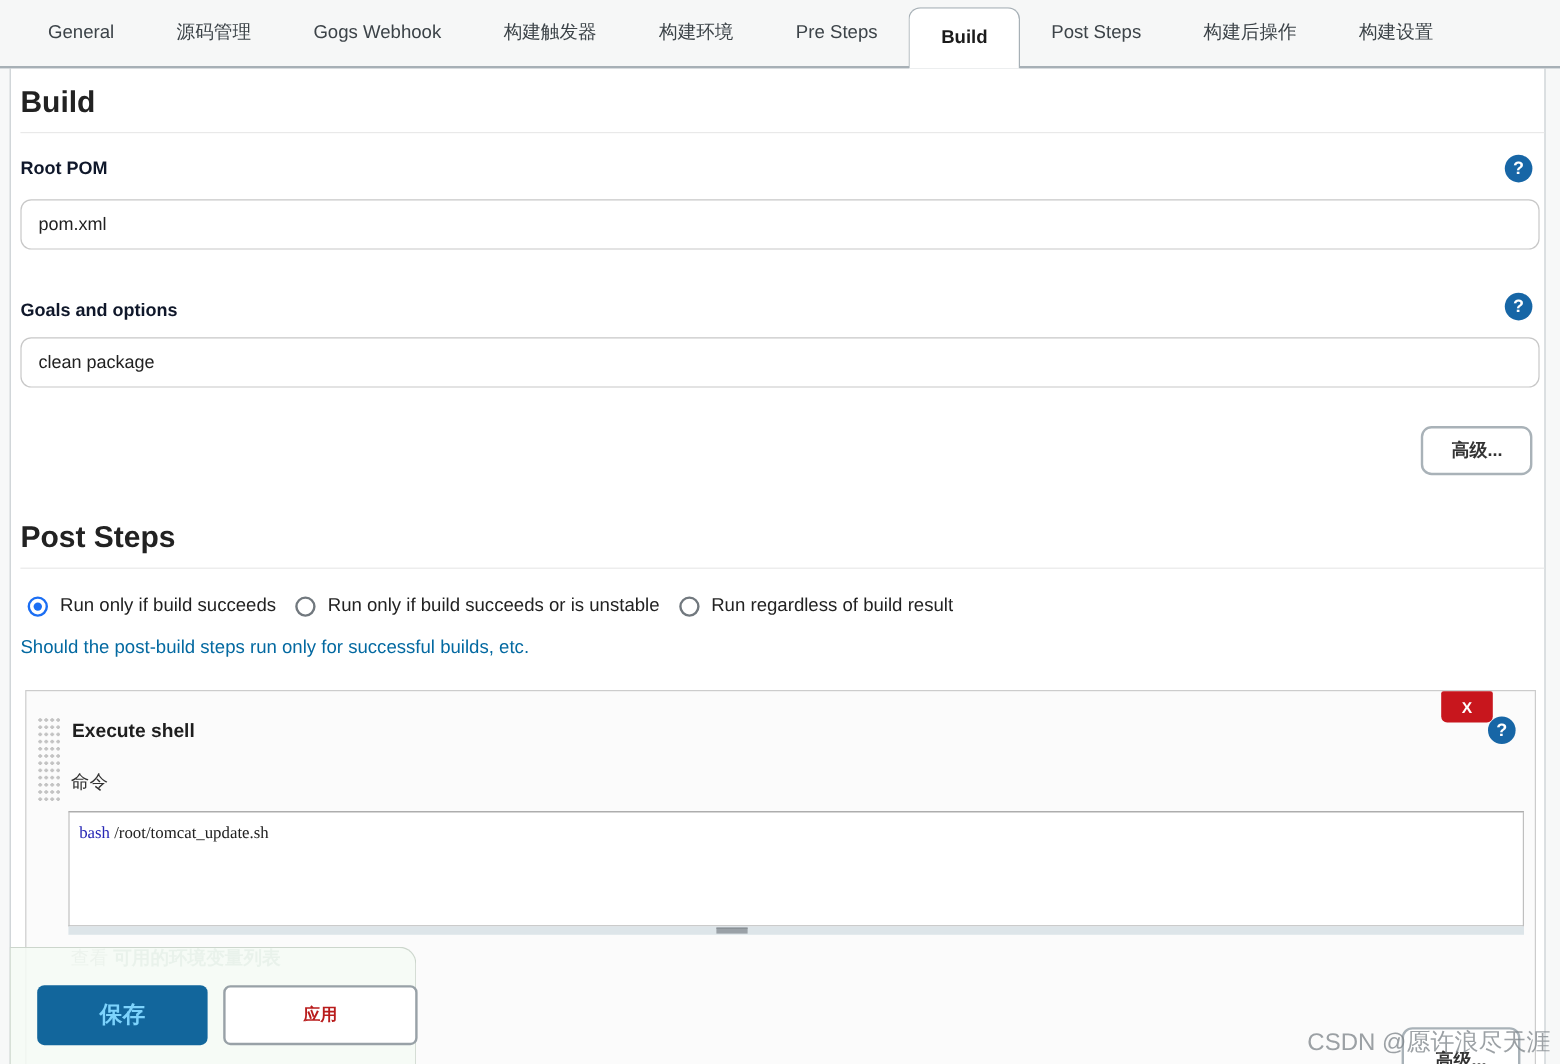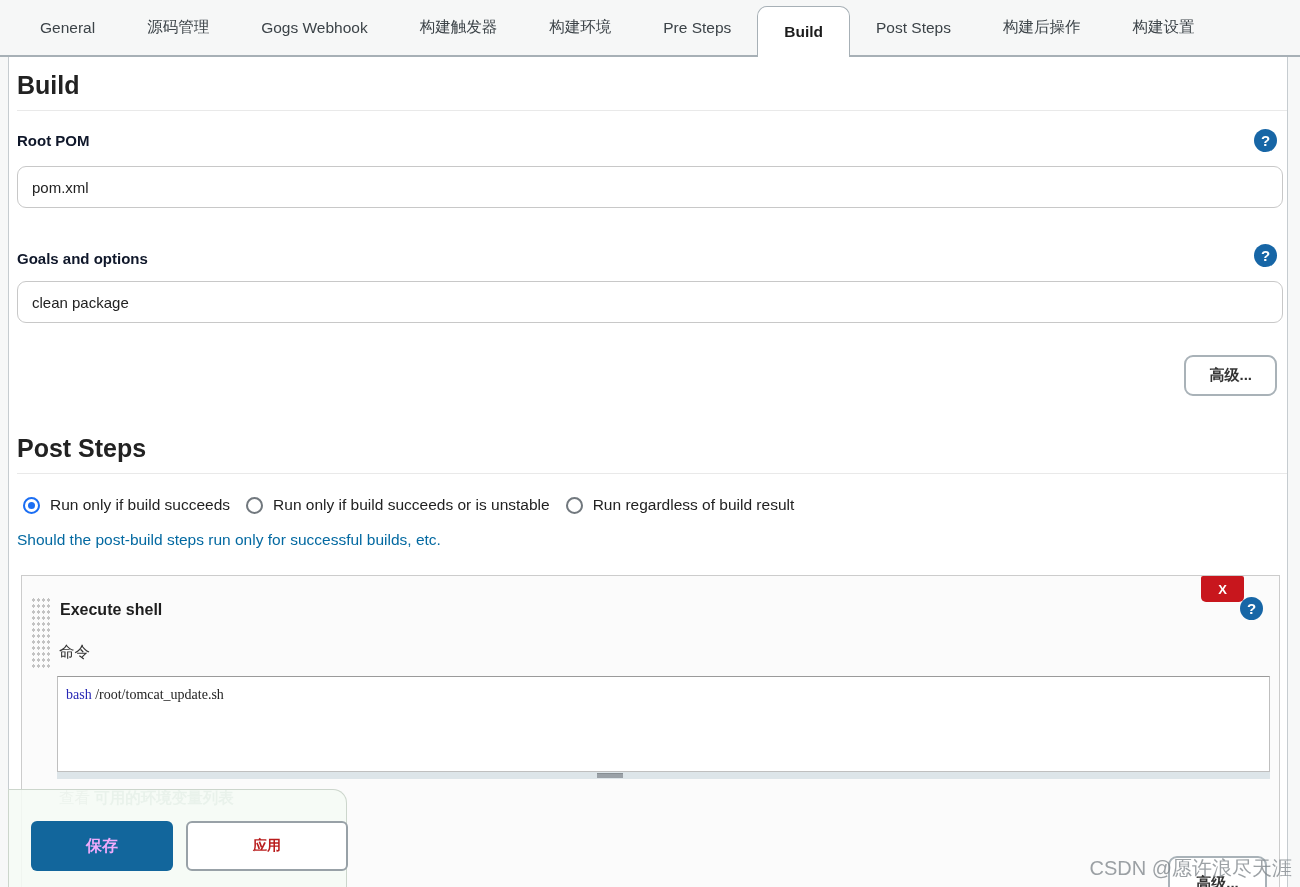--- a/index.html
+++ b/index.html
@@ -71,21 +71,21 @@
 
   
   .bottom-advanced { position:absolute; left:1168px; top:856px; width:99px;
     height:46px; background:#fff; border:2px solid #a9b2b8; border-radius:9px;
     font-size:15px; font-weight:700; color:#333; cursor:pointer; z-index:5;
     font-family:inherit; padding-top:8px; text-align:center; }
   .footer { position:absolute; left:8px; top:789px; width:339px; height:98px;
     background:rgba(245,250,245,0.87); border:1px solid #ccd6cc; border-bottom:none;
     border-radius:0 14px 0 0; z-index:6; }
   .btn-save { position:absolute; left:22px; top:31px; width:142px; height:50px;
-    background:#12669c; color:#f0abfc; font-size:16px; font-weight:700; border:none;
+    background:#12669c; color:#7dd3fc; font-size:19px; font-weight:700; border:none;
     border-radius:6px; cursor:pointer; font-family:inherit; }
   .btn-apply { position:absolute; left:177px; top:31px; width:162px; height:50px;
     background:#fff; color:#b91c1c; font-size:14px; font-weight:700;
     border:2px solid #98a1a7; border-radius:6px; cursor:pointer; font-family:inherit; }
   .watermark { position:absolute; right:8px; top:855px; font-size:20px;
     color:rgba(128,134,140,0.78); z-index:9; pointer-events:none; }
 </style>
 </head>
 <body>
 

